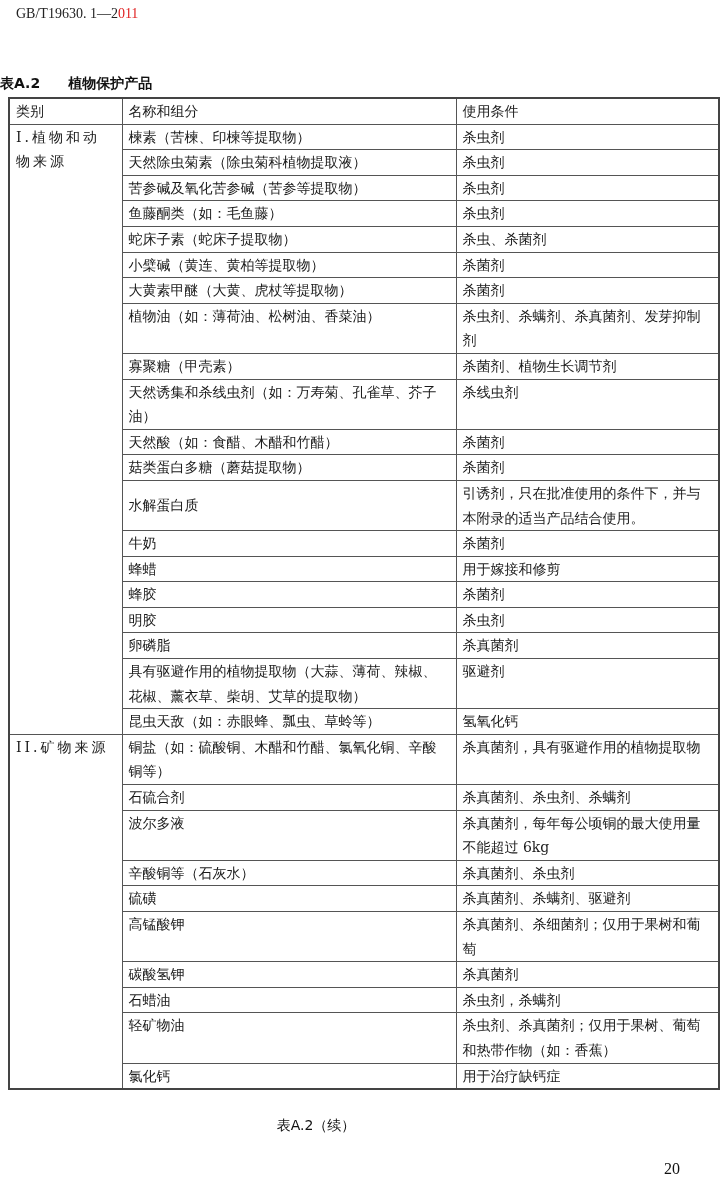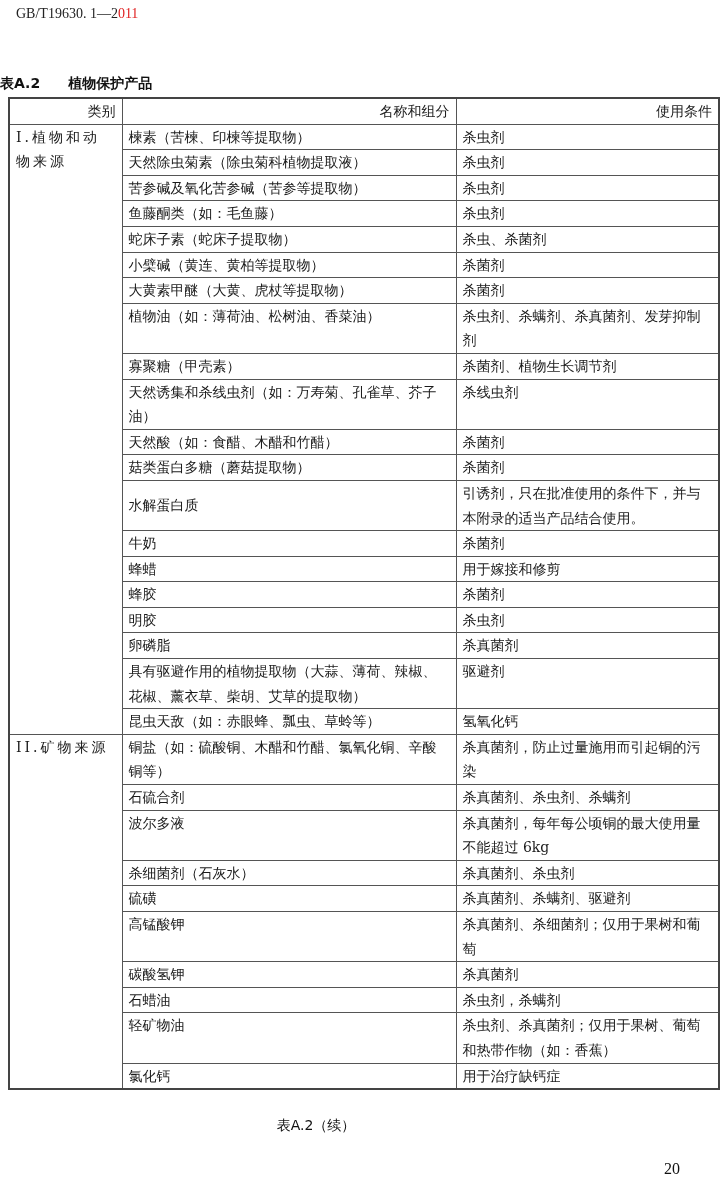--- a/index.html
+++ b/index.html
@@ -25,21 +25,21 @@
   }
   table.main td, table.main th {
     border: 1px solid #555;
     padding: 0 6px;
     line-height: 24.6px;
     vertical-align: top;
     text-align: left;
     font-weight: normal;
     color: #1a1a1a;
   }
-  table.main th { text-align: right; }
+  table.main th { text-align: left; }
   table.main { border: 2px solid #444; }
   table.main td.mid { vertical-align: middle; }
   .cat-label { letter-spacing: 3px; line-height: 24.6px; display: block; word-break: break-all; }
   .caption-cont {
     position: absolute; left: 0; width: 632px; top: 1117px; text-align: center;
     font-family: "DejaVu Sans", sans-serif; font-size: 14px; color: #111;
   }
   .page-num {
     position: absolute; left: 664px; top: 1160px;
     font-family: "Liberation Serif", serif; font-size: 16px; color: #111;
@@ -149,32 +149,32 @@
       </tr>
       <tr>
         <td>昆虫天敌（如：赤眼蜂、瓢虫、草蛉等）</td>
         <td>氢氧化钙</td>
       </tr>
       <tr>
         <td rowspan="10">
           <span class="cat-label">II.矿物来源</span>
         </td>
         <td>铜盐（如：硫酸铜、木醋和竹醋、氯氧化铜、辛酸铜等）</td>
-        <td>杀真菌剂，防止过量施用而引起铜的污染</td>
+        <td>杀真菌剂，具有驱避作用的植物提取物</td>
       </tr>
       <tr>
         <td>石硫合剂</td>
         <td>杀真菌剂、杀虫剂、杀螨剂</td>
       </tr>
       <tr>
         <td>波尔多液</td>
         <td>杀真菌剂，每年每公顷铜的最大使用量不能超过 6kg</td>
       </tr>
       <tr>
-        <td>杀细菌剂（石灰水）</td>
+        <td>辛酸铜等（石灰水）</td>
         <td>杀真菌剂、杀虫剂</td>
       </tr>
       <tr>
         <td>硫磺</td>
         <td>杀真菌剂、杀螨剂、驱避剂</td>
       </tr>
       <tr>
         <td>高锰酸钾</td>
         <td>杀真菌剂、杀细菌剂；仅用于果树和葡萄</td>
       </tr>

